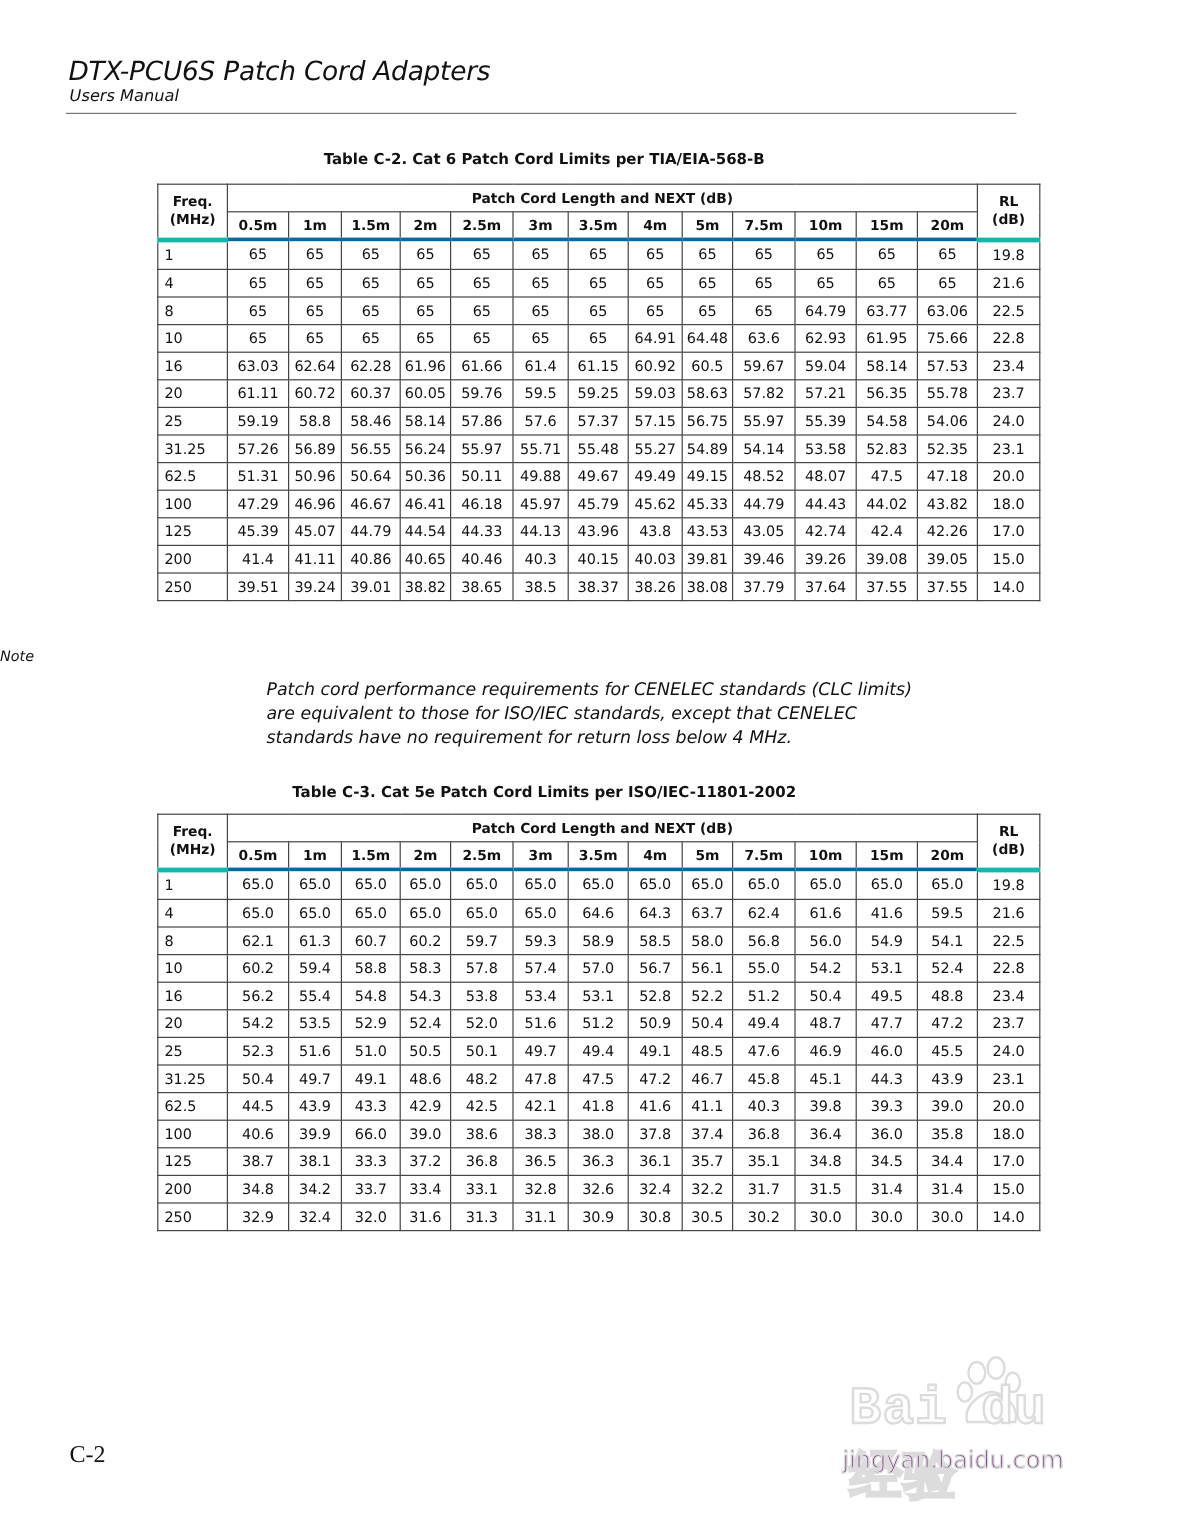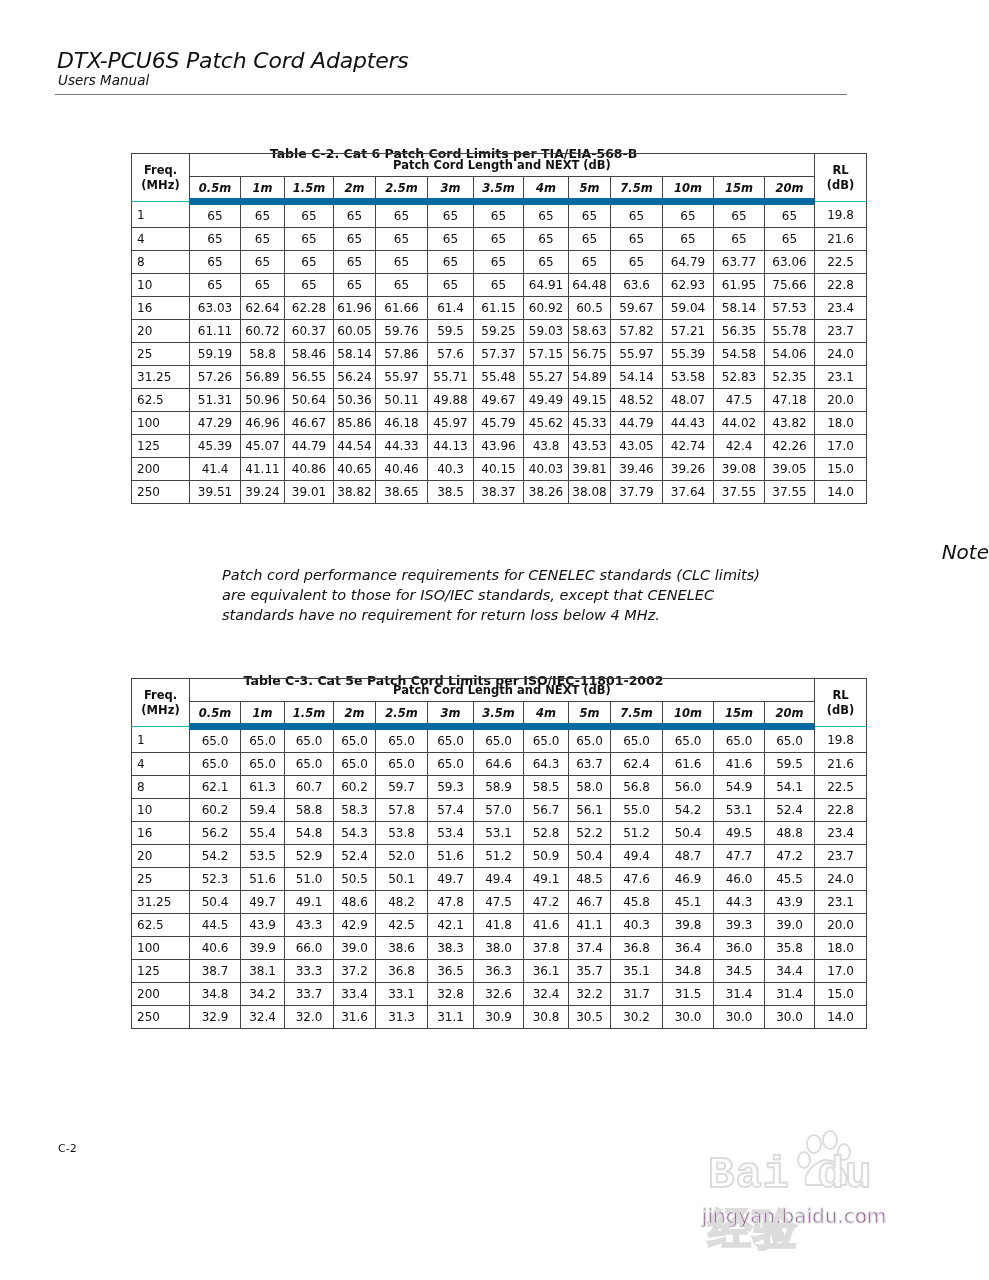--- a/index.html
+++ b/index.html
@@ -4,43 +4,43 @@
 <style>
   html, body { margin: 0; padding: 0; background: #ffffff; }
   body {
     width: 989px; height: 1280px; position: relative; overflow: hidden;
     font-family: "DejaVu Sans", "Liberation Sans", sans-serif; color: #111;
   }
   .hdr-title { position: absolute; left: 57px; top: 48px; font-size: 22px; font-style: italic; font-family: "DejaVu Sans", sans-serif; letter-spacing: -0.2px; }
   .hdr-sub { position: absolute; left: 58px; top: 72px; font-size: 13.5px; font-style: italic; font-family: "DejaVu Sans", sans-serif; }
   .hdr-rule { position: absolute; left: 55px; top: 94px; width: 792px; height: 0; border-top: 1.5px solid #777; }
 
-  .caption { position: absolute; left: 0; width: 907px; text-align: center; font-weight: bold; font-size: 12.5px; margin-top: 21px; }
+  .caption { position: absolute; left: 0; width: 907px; text-align: center; font-weight: bold; font-size: 12.5px; }
   #cap1 { top: 125px; }
   #cap2 { top: 652px; }
 
   table.limits {
     position: absolute; left: 131px; border-collapse: collapse; table-layout: fixed;
     width: 735px; font-size: 12px;
   }
   #t1 { top: 153px; }
   #t2 { top: 678px; }
   table.limits td, table.limits th { border: 1px solid #444; padding: 0; text-align: center; height: 22px; }
   table.limits th { font-weight: bold; font-size: 11.5px; }
   table.limits th.freq, table.limits th.rl { line-height: 15px; }
   table.limits th.group { height: 22px; }
-  table.limits thead tr:last-child th { border-bottom: 7px solid #0369a1; height: 21px; font-style: italic; }
-  table.limits th.freq, table.limits th.rl { border-bottom: 1px solid #14b8a6; margin-top: 36px; }
+  table.limits thead tr:last-child th { border-bottom: 3px solid #0369a1; height: 21px; }
+  table.limits th.freq, table.limits th.rl { border-bottom: 4px solid #14b8a6; margin-top: 36px; }
   table.limits td.fcell { text-align: left; padding-left: 5px; }
   table.limits { border: 1.5px solid #222; }
 
-  .note-head { position: absolute; left: 0; width: 989px; top: 540px; text-align: right; font-style: italic; font-size: 20px; }
+  .note-head { position: absolute; left: 0; width: 989px; top: 540px; text-align: left; font-style: italic; font-size: 12px; }
   .note-body { position: absolute; left: 222px; top: 565px; width: 560px; font-style: italic; font-size: 14.5px; line-height: 20px; }
 
-  .page-num { position: absolute; left: 58px; top: 1142px; font-size: 11px; }
+  .page-num { position: absolute; left: 58px; top: 1201px; font-size: 20px; font-family: Liberation Serif, serif; }
 
   .watermark { position: absolute; left: 700px; top: 1130px; width: 240px; height: 110px; color: #e6e6e6; }
   .wm-big { position: absolute; left: 8px; top: 20px; font-size: 44px; font-weight: bold; color: #fff; -webkit-text-stroke: 2px #dcdcdc; font-family: Liberation Mono, monospace; letter-spacing: 1px; }
   .wm-small { position: absolute; left: 2px; top: 74px; font-size: 20px; color: #701a75; -webkit-text-stroke: 1.2px #dcdcdc; font-family: "DejaVu Sans", sans-serif; }
   .wm-paw { position: absolute; left: 92px; top: 0; }
 </style>
 </head>
 <body>
 
 <div class="hdr-title">DTX-PCU6S Patch Cord Adapters</div>
@@ -241,21 +241,21 @@
         <td>48.07</td>
         <td>47.5</td>
         <td>47.18</td>
         <td>20.0</td>
       </tr>
       <tr>
         <td class="fcell">100</td>
         <td>47.29</td>
         <td>46.96</td>
         <td>46.67</td>
-        <td>85.86</td>
+        <td>46.41</td>
         <td>46.18</td>
         <td>45.97</td>
         <td>45.79</td>
         <td>45.62</td>
         <td>45.33</td>
         <td>44.79</td>
         <td>44.43</td>
         <td>44.02</td>
         <td>43.82</td>
         <td>18.0</td>

